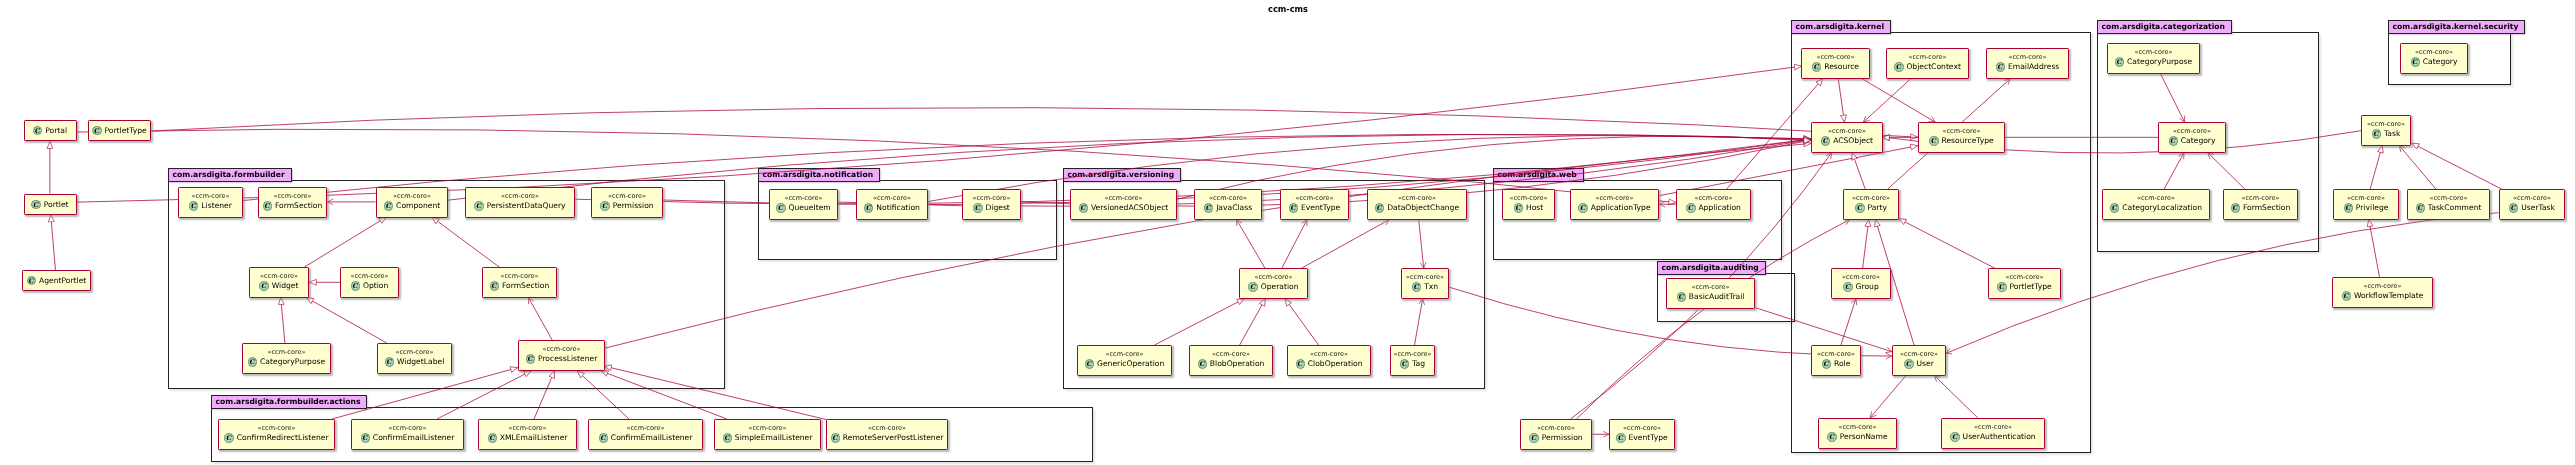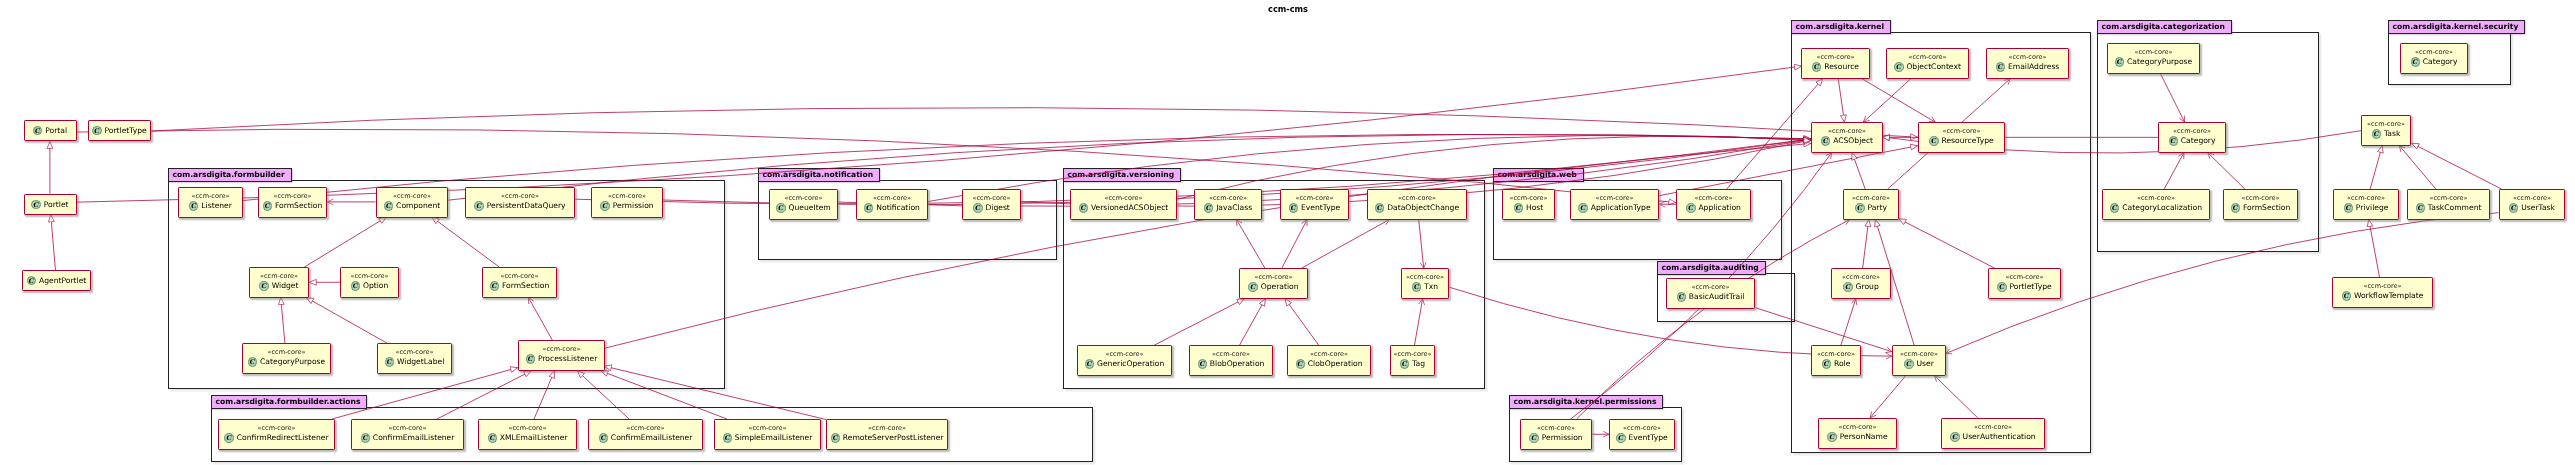--- a/index.html
+++ b/index.html
@@ -66,24 +66,20 @@
   <div class="pkg" style="left:1063px;top:168px;width:422px;height:221px">
     <div class="ptab">com.arsdigita.versioning</div>
     <div class="pbody"></div>
   </div>
   <div class="pkg" style="left:1493px;top:168px;width:289px;height:92px">
     <div class="ptab">com.arsdigita.web</div>
     <div class="pbody"></div>
   </div>
   <div class="pkg" style="left:1657px;top:261px;width:138px;height:61px">
     <div class="ptab">com.arsdigita.auditing</div>
-    <div class="pbody"></div>
-  </div>
-  <div class="pkg" style="left:1509px;top:395px;width:173px;height:67px">
-    <div class="ptab">com.arsdigita.kernel.permissions</div>
     <div class="pbody"></div>
   </div>
   <div class="pkg" style="left:1791px;top:20px;width:300px;height:433px">
     <div class="ptab">com.arsdigita.kernel</div>
     <div class="pbody"></div>
   </div>
   <div class="pkg" style="left:2097px;top:20px;width:222px;height:232px">
     <div class="ptab">com.arsdigita.categorization</div>
     <div class="pbody"></div>
   </div>

